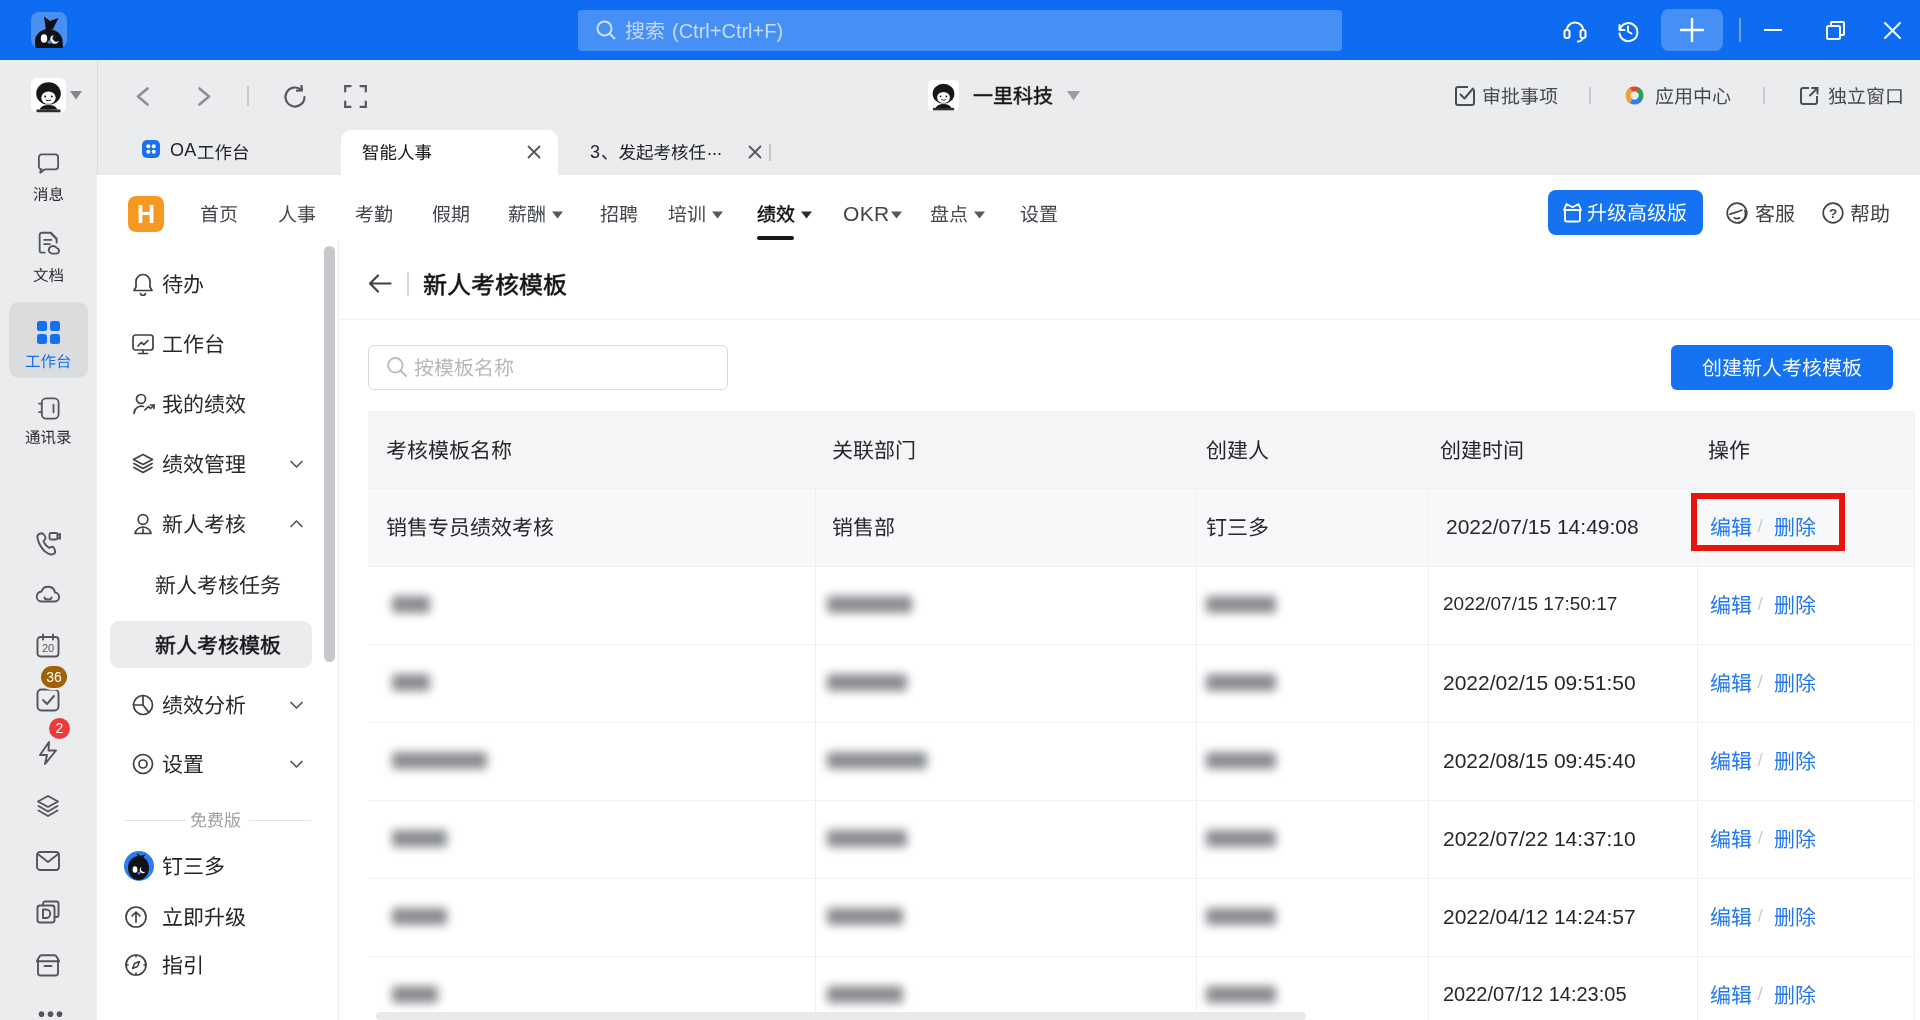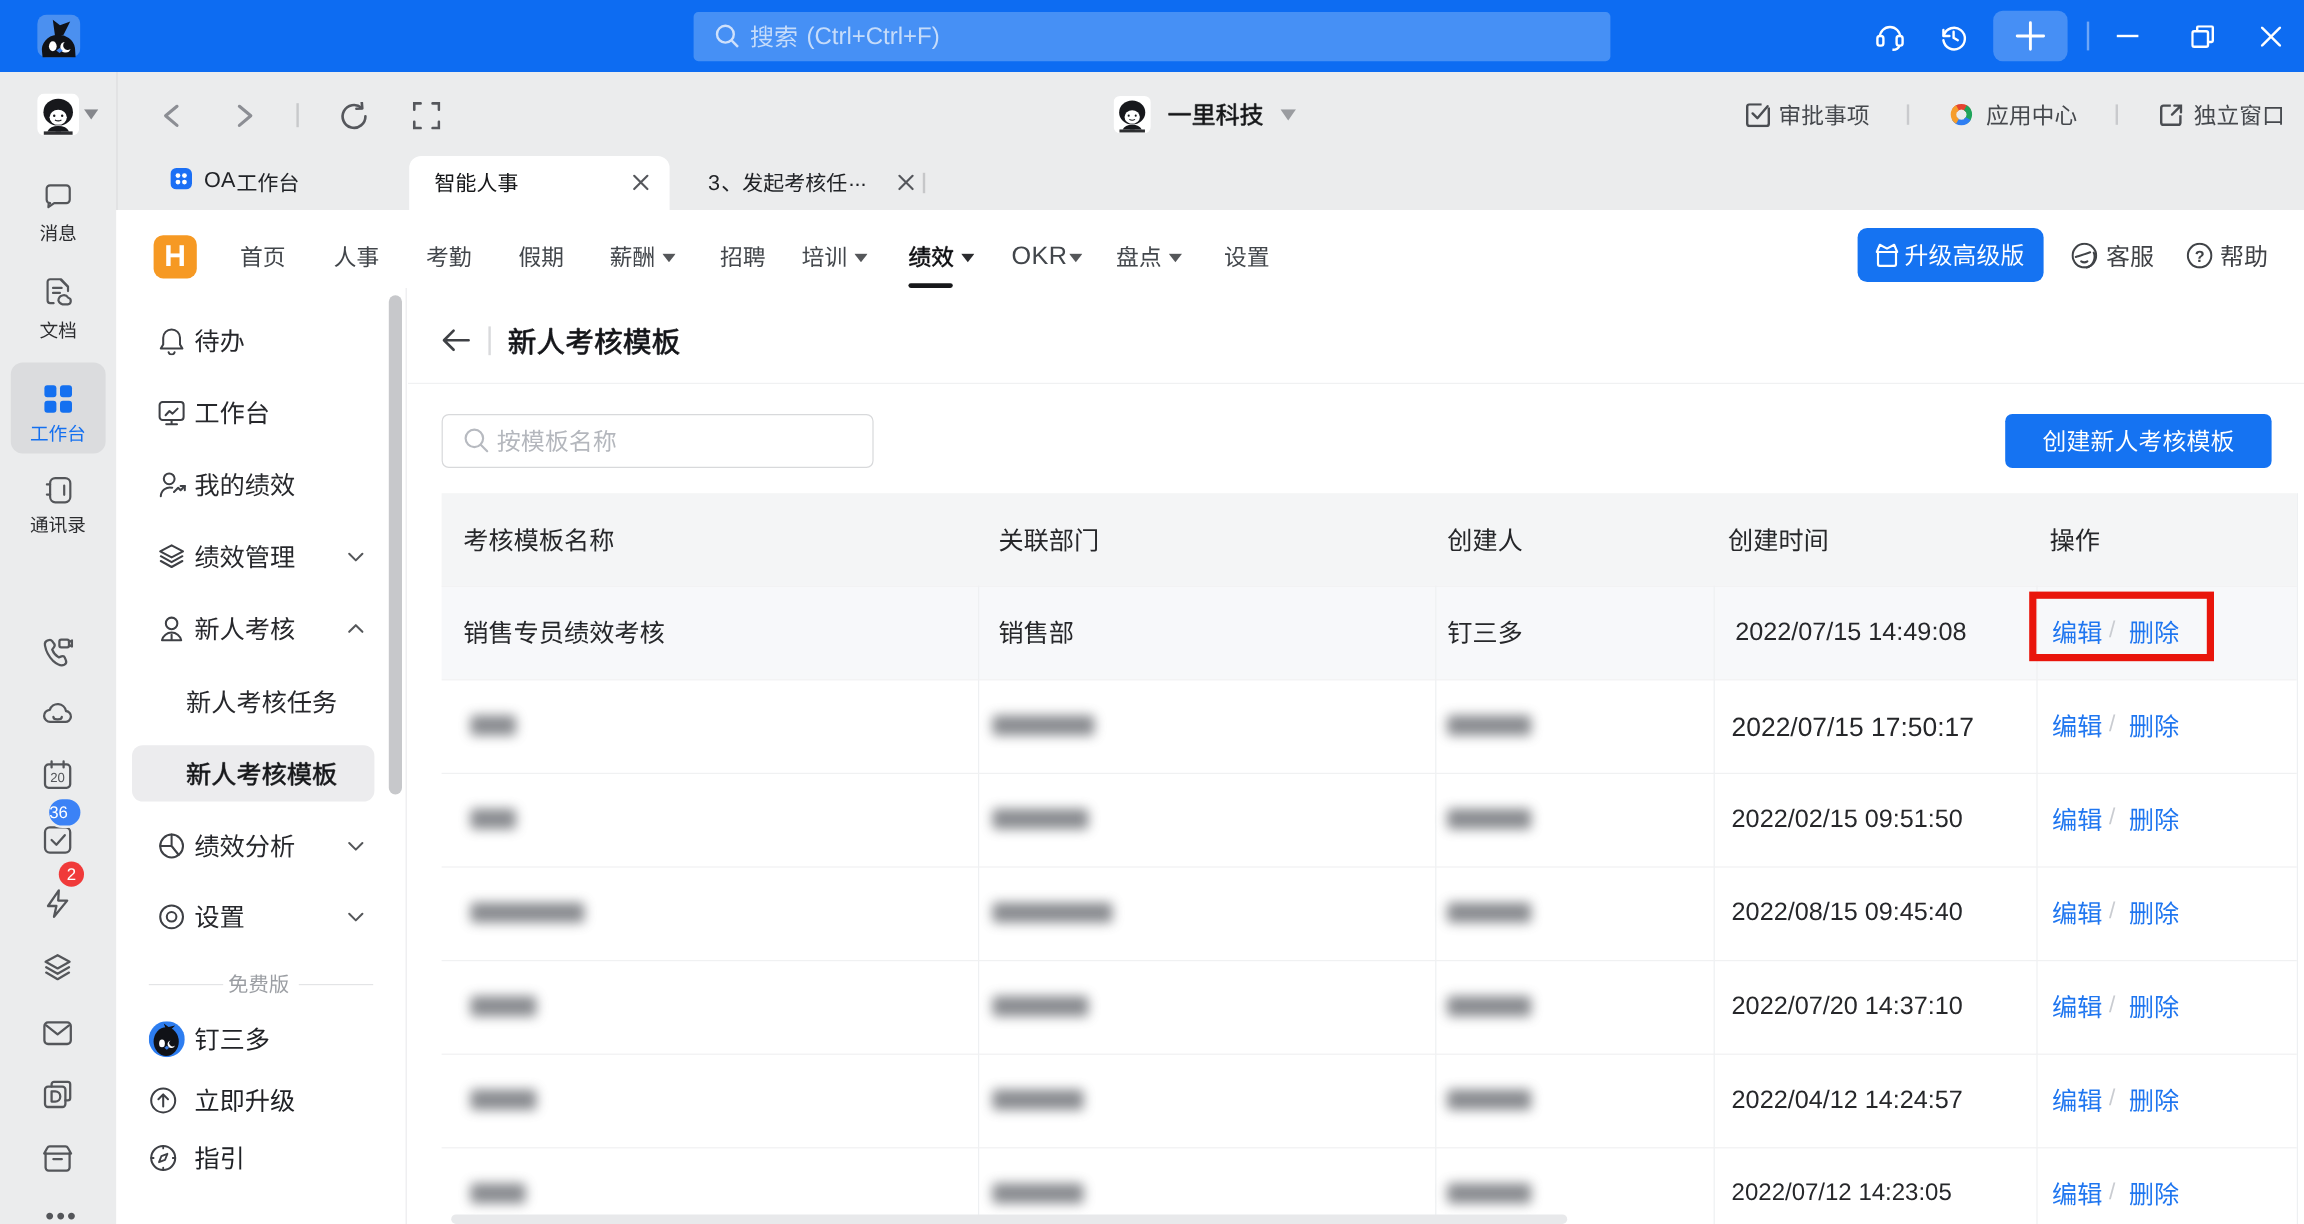--- a/index.html
+++ b/index.html
@@ -409,21 +409,21 @@
   </svg>
 <svg class="ab" style="left:35px;top:633px" width="26" height="26" viewBox="0 0 26 26" fill="none" stroke="#54565a" stroke-width="1.9" stroke-linecap="round" stroke-linejoin="round">
     <rect x="2.5" y="4" width="21" height="19.5" rx="3"></rect>
     <path d="M8 1.5 L8 6.5 M18 1.5 L18 6.5"></path>
     <text x="13" y="19" font-size="11" font-family="Liberation Sans" fill="#54565a" stroke="none" text-anchor="middle">20</text>
   </svg>
 <svg class="ab" style="left:35px;top:687px" width="26" height="26" viewBox="0 0 26 26" fill="none" stroke="#54565a" stroke-width="1.9" stroke-linecap="round" stroke-linejoin="round">
     <rect x="2.5" y="2.5" width="21" height="21" rx="4"></rect>
     <path d="M8 13 L12 17 L19 9"></path>
   </svg>
-<div style="position:absolute;left:41px;top:666px;width:26px;height:22px;background:#3b82f6;border-radius:11px;color:#fff;font-size:14px;text-align:left;line-height:22px;box-shadow:0 0 0 2px #ebeced">36</div>
+<div style="position:absolute;left:41px;top:666px;width:26px;height:22px;background:#a16207;border-radius:11px;color:#fff;font-size:14px;text-align:center;line-height:22px;box-shadow:0 0 0 2px #ebeced">36</div>
 <svg class="ab" style="left:35px;top:740px" width="26" height="26" viewBox="0 0 26 26" fill="none" stroke="#54565a" stroke-width="1.9" stroke-linecap="round" stroke-linejoin="round">
     <path d="M14 2 L5 15 L12 15 L10 24 L21 10.5 L13.5 10.5 Z"></path>
   </svg>
 <div style="position:absolute;left:49px;top:718px;width:21px;height:21px;background:#f03a3a;border-radius:50%;color:#fff;font-size:14px;text-align:center;line-height:21px;box-shadow:0 0 0 2px #ebeced">2</div>
 <svg class="ab" style="left:35px;top:794px" width="26" height="26" viewBox="0 0 26 26" fill="none" stroke="#54565a" stroke-width="1.9" stroke-linecap="round" stroke-linejoin="round">
     <path d="M13 2 L23 7.5 L13 13 L3 7.5 Z"></path>
     <path d="M3.5 12 L13 17.5 L22.5 12 M3.5 16.5 L13 22 L22.5 16.5"></path>
   </svg>
 <svg class="ab" style="left:35px;top:848px" width="26" height="26" viewBox="0 0 26 26" fill="none" stroke="#54565a" stroke-width="1.9" stroke-linecap="round" stroke-linejoin="round">
     <rect x="2" y="4" width="22" height="18" rx="3"></rect>
@@ -679,21 +679,21 @@
 <svg style="position:absolute;left:1710.0px;top:516.1px;overflow:visible" width="42.0" height="27.3" viewBox="0 0 2000 1300" fill="#1f76f0">
     <use href="#g7f16" x="0" y="900"></use>
     <use href="#g8f91" x="1000" y="900"></use>
   </svg>
 <div style="position:absolute;left:1757.5px;top:515.0px;font-size:19px;color:#c9ccd1">/</div>
 <svg style="position:absolute;left:1774.0px;top:516.1px;overflow:visible" width="42.0" height="27.3" viewBox="0 0 2000 1300" fill="#1f76f0">
     <use href="#g5220" x="0" y="900"></use>
     <use href="#g9664" x="1000" y="900"></use>
   </svg>
 <div style="position:absolute;left:1691px;top:493px;width:154px;height:58px;border:6px solid #e9150b"></div>
-<div style="position:absolute;left:1443px;top:593.0px;font-size:22px;color:#26272a">2022/07/15 17:50:17</div>
+<div style="position:absolute;left:1443px;top:593.0px;font-size:19px;color:#26272a">2022/07/15 17:50:17</div>
 <svg style="position:absolute;left:1710.0px;top:594.1px;overflow:visible" width="42.0" height="27.3" viewBox="0 0 2000 1300" fill="#1f76f0">
     <use href="#g7f16" x="0" y="900"></use>
     <use href="#g8f91" x="1000" y="900"></use>
   </svg>
 <div style="position:absolute;left:1757.5px;top:593.0px;font-size:19px;color:#c9ccd1">/</div>
 <svg style="position:absolute;left:1774.0px;top:594.1px;overflow:visible" width="42.0" height="27.3" viewBox="0 0 2000 1300" fill="#1f76f0">
     <use href="#g5220" x="0" y="900"></use>
     <use href="#g9664" x="1000" y="900"></use>
   </svg>
 <div style="position:absolute;left:392px;top:596px;width:38px;height:17px;background:#5d6066;border-radius:3px;filter:blur(5px);opacity:.72"></div>
@@ -718,21 +718,21 @@
     <use href="#g8f91" x="1000" y="900"></use>
   </svg>
 <div style="position:absolute;left:1757.5px;top:749.0px;font-size:19px;color:#c9ccd1">/</div>
 <svg style="position:absolute;left:1774.0px;top:750.1px;overflow:visible" width="42.0" height="27.3" viewBox="0 0 2000 1300" fill="#1f76f0">
     <use href="#g5220" x="0" y="900"></use>
     <use href="#g9664" x="1000" y="900"></use>
   </svg>
 <div style="position:absolute;left:392px;top:752px;width:95px;height:17px;background:#5d6066;border-radius:3px;filter:blur(5px);opacity:.72"></div>
 <div style="position:absolute;left:827px;top:752px;width:100px;height:17px;background:#5d6066;border-radius:3px;filter:blur(5px);opacity:.72"></div>
 <div style="position:absolute;left:1206px;top:752px;width:70px;height:17px;background:#5d6066;border-radius:3px;filter:blur(5px);opacity:.72"></div>
-<div style="position:absolute;left:1443px;top:827.0px;font-size:21px;color:#26272a">2022/07/20 14:37:10</div>
+<div style="position:absolute;left:1443px;top:827.0px;font-size:21px;color:#26272a">2022/07/22 14:37:10</div>
 <svg style="position:absolute;left:1710.0px;top:828.1px;overflow:visible" width="42.0" height="27.3" viewBox="0 0 2000 1300" fill="#1f76f0">
     <use href="#g7f16" x="0" y="900"></use>
     <use href="#g8f91" x="1000" y="900"></use>
   </svg>
 <div style="position:absolute;left:1757.5px;top:827.0px;font-size:19px;color:#c9ccd1">/</div>
 <svg style="position:absolute;left:1774.0px;top:828.1px;overflow:visible" width="42.0" height="27.3" viewBox="0 0 2000 1300" fill="#1f76f0">
     <use href="#g5220" x="0" y="900"></use>
     <use href="#g9664" x="1000" y="900"></use>
   </svg>
 <div style="position:absolute;left:392px;top:830px;width:55px;height:17px;background:#5d6066;border-radius:3px;filter:blur(5px);opacity:.72"></div>

